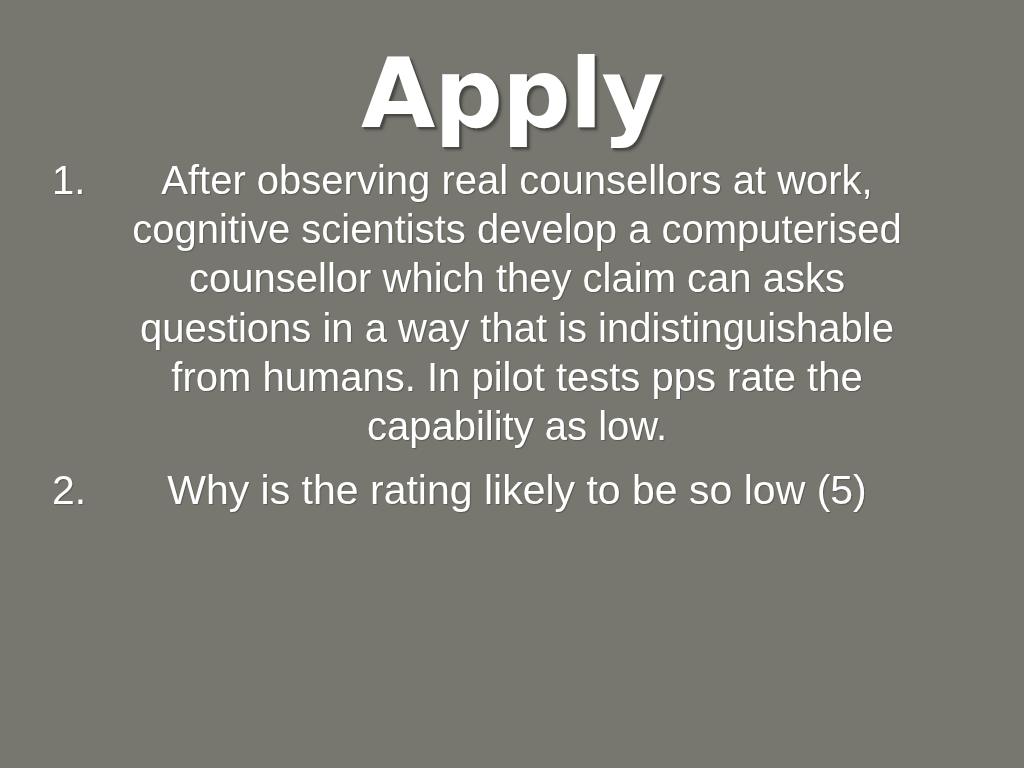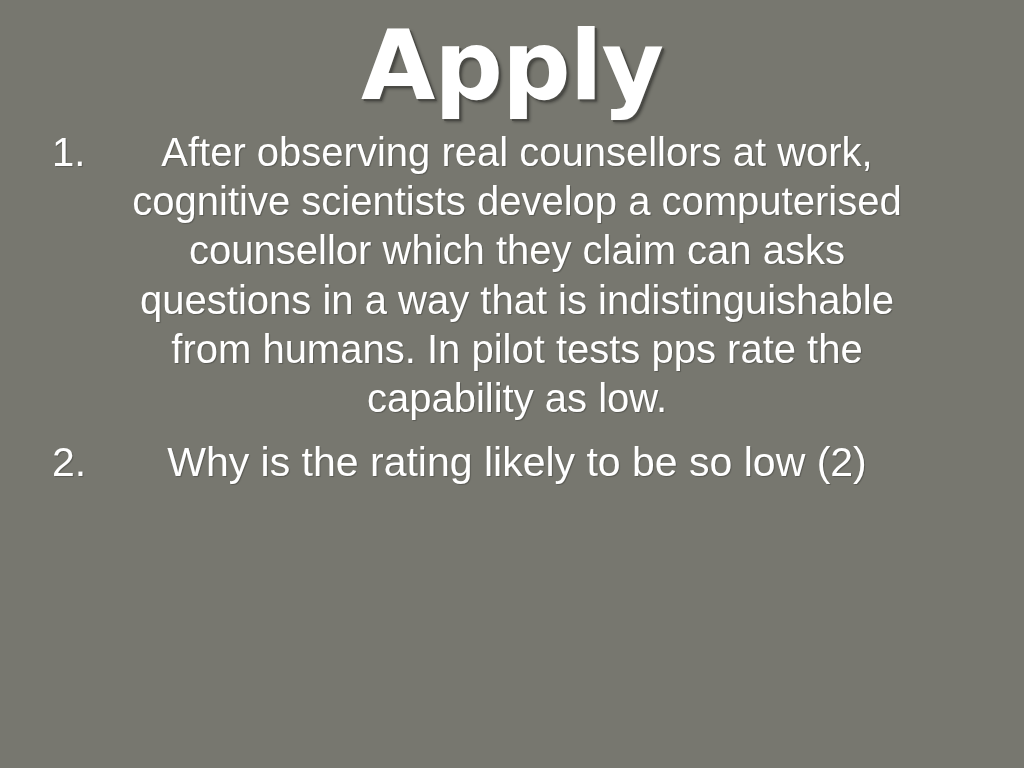--- a/index.html
+++ b/index.html
@@ -22,21 +22,21 @@
   }
   .slide-title {
     text-align: center;
     color: #ffffff;
     font-family: "DejaVu Sans", sans-serif;
     font-weight: bold;
     font-size: 96px;
     line-height: 1.0;
     letter-spacing: -1px;
     margin: 0;
-    padding-top: 18px;
+    padding-top: 46px;
     text-shadow:
       2px 2px 0 #4a4a45,
       3px 3px 3px rgba(0,0,0,0.35);
   }
   .body-list {
     margin: 14px 0 0 0;
     padding: 0;
     list-style: none;
     color: #ffffff;
   }
@@ -70,17 +70,17 @@
 
   <h1 class="slide-title">Apply</h1>
 
   <ul class="body-list">
     <li class="body-item item-1">
       <span class="item-marker">1.</span>
       <span class="item-text">After observing real counsellors at work, cognitive scientists develop a computerised counsellor which they claim can asks questions in a way that is indistinguishable from humans. In pilot tests pps rate the  capability as low.</span>
     </li>
     <li class="body-item item-2">
       <span class="item-marker">2.</span>
-      <span class="item-text">Why is the rating likely to be so low (2)</span>
+      <span class="item-text">Why is the rating likely to be so low (5)</span>
     </li>
   </ul>
 
 </div>
 
 </body></html>

